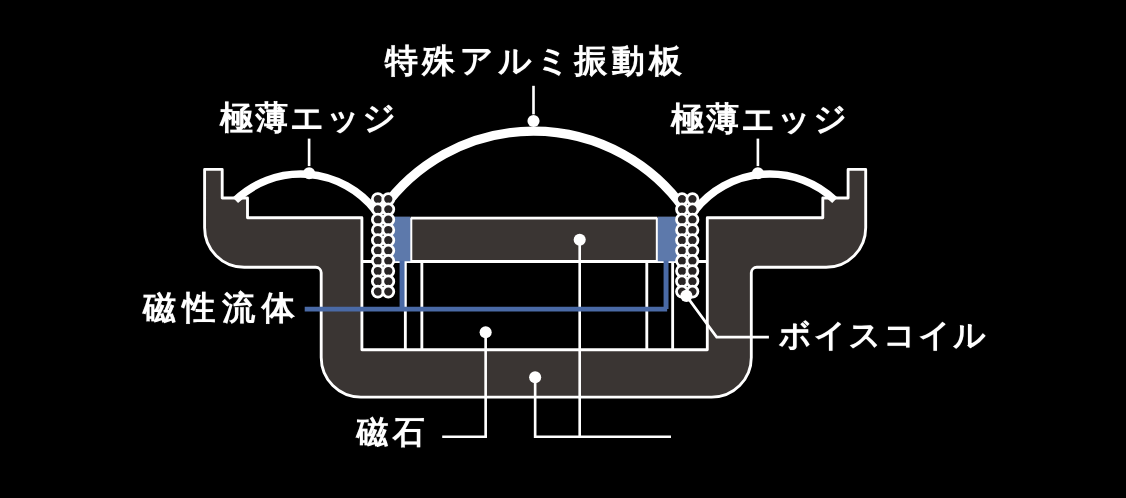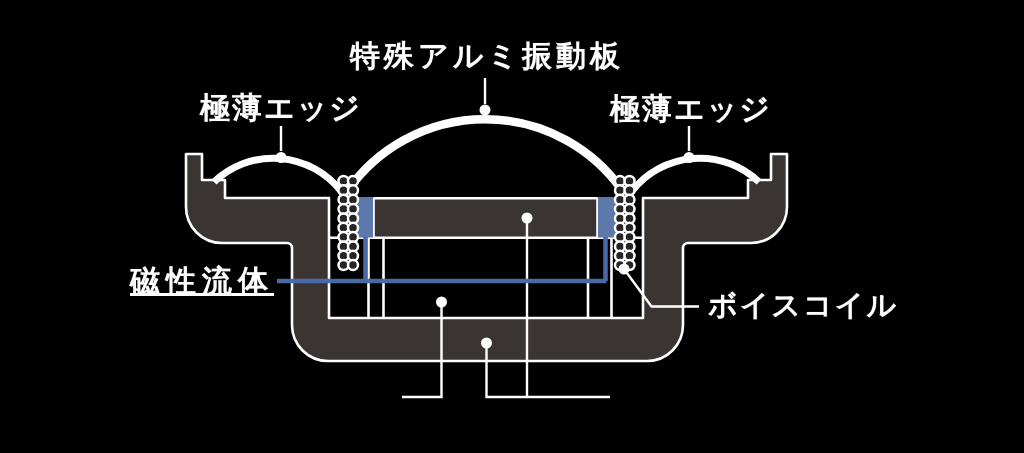--- a/index.html
+++ b/index.html
@@ -29,21 +29,21 @@
 
   .diagram-label {
     position: absolute;
     color: var(--white, #fff);
     font-weight: bold;
     white-space: nowrap;
     line-height: 1;
     text-shadow: 0 0 1px rgba(255,255,255,0.35);
   }
   .lbl-center { transform: translate(-50%, -50%); }
-  .lbl-right  { transform: translate(-100%, -50%); text-decoration: underline; }
+  .lbl-right  { transform: translate(-100%, -50%); }
   .lbl-left   { transform: translate(0, -50%); }
 </style>
 </head>
 <body>
 
 <div id="stage">
 
   <svg id="drawing" width="1024" height="453" viewBox="0 0 1024 453">
 
     <rect x="0" y="0" width="1024" height="453" fill="#000"></rect>
@@ -130,14 +130,15 @@
   <div class="diagram-label lbl-center" style="left:487px; top:56px; font-size:30px; letter-spacing:4px;">特殊アルミ振動板</div>
 
   <div class="diagram-label lbl-center" style="left:281px; top:108px; font-size:30px; letter-spacing:2px;">極薄エッジ</div>
 
   <div class="diagram-label lbl-center" style="left:691px; top:109px; font-size:30px; letter-spacing:2px;">極薄エッジ</div>
 
   <div class="diagram-label lbl-right" style="left:274px; top:281px; font-size:30px; letter-spacing:6px;">磁性流体</div>
 
   <div class="diagram-label lbl-left" style="left:708px; top:305px; font-size:29px; letter-spacing:2px;">ボイスコイル</div>
 
+  <div class="diagram-label lbl-center" style="left:357px; top:393px; font-size:29px; letter-spacing:4px;">磁石</div>
 
 </div>
 
 </body></html>

